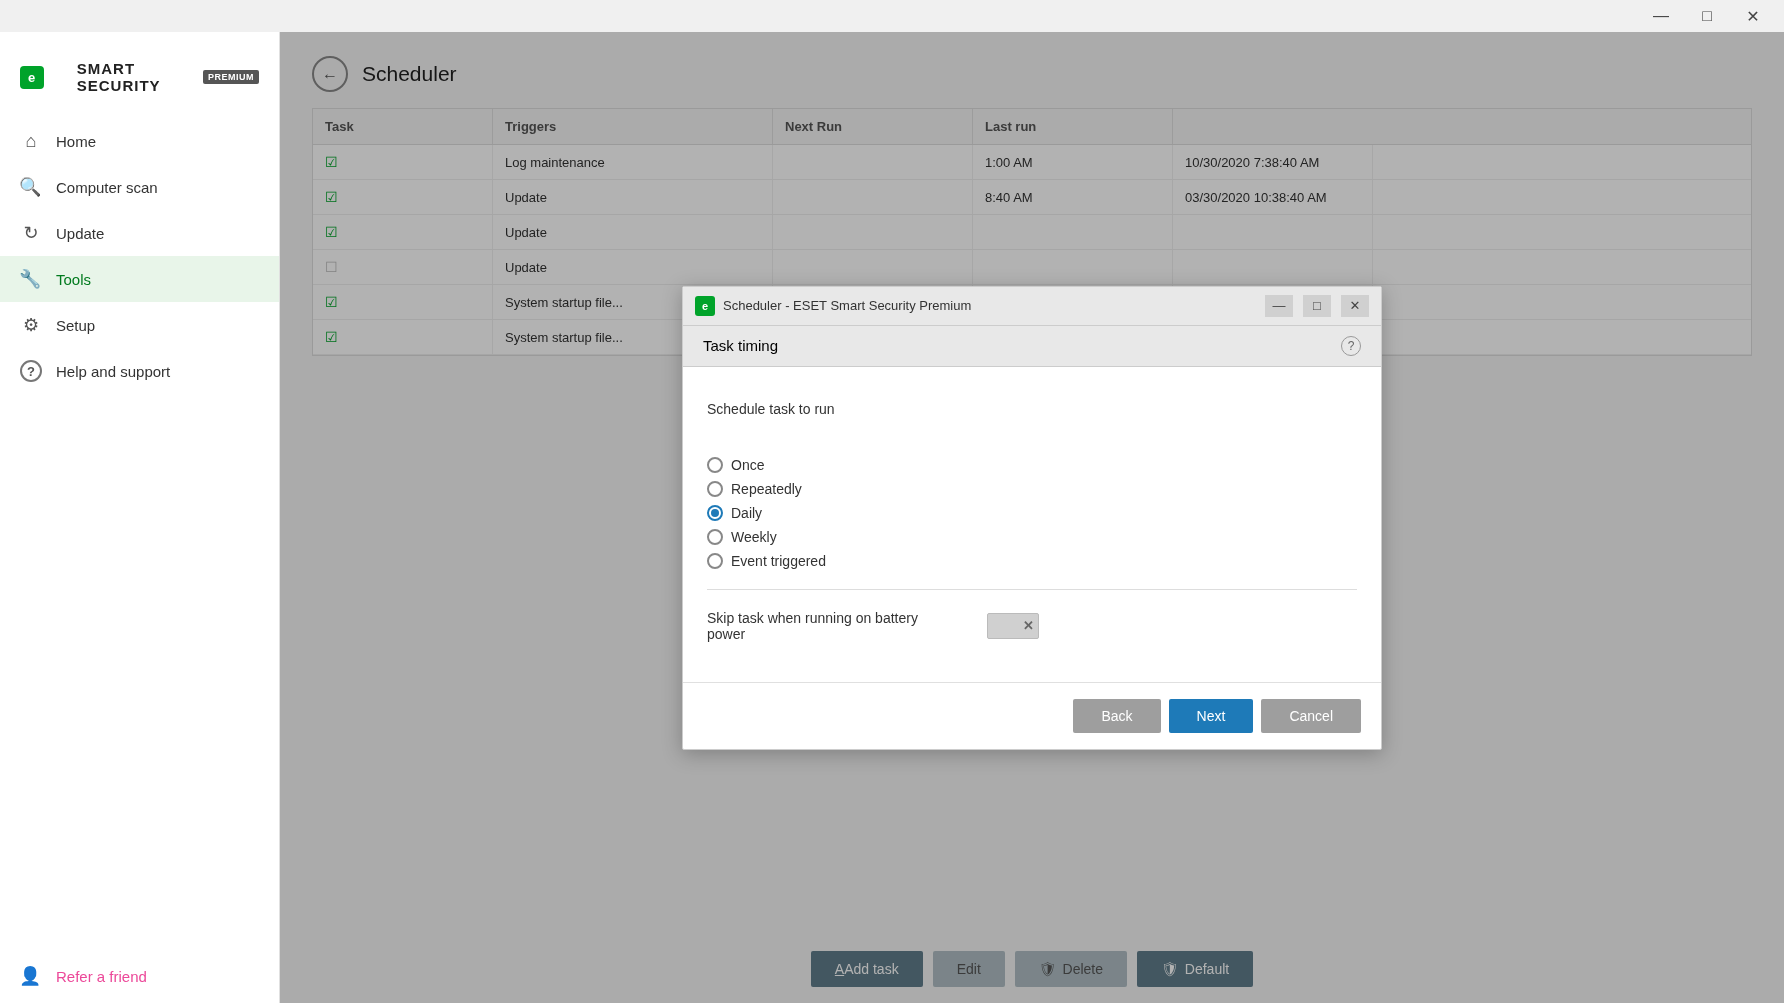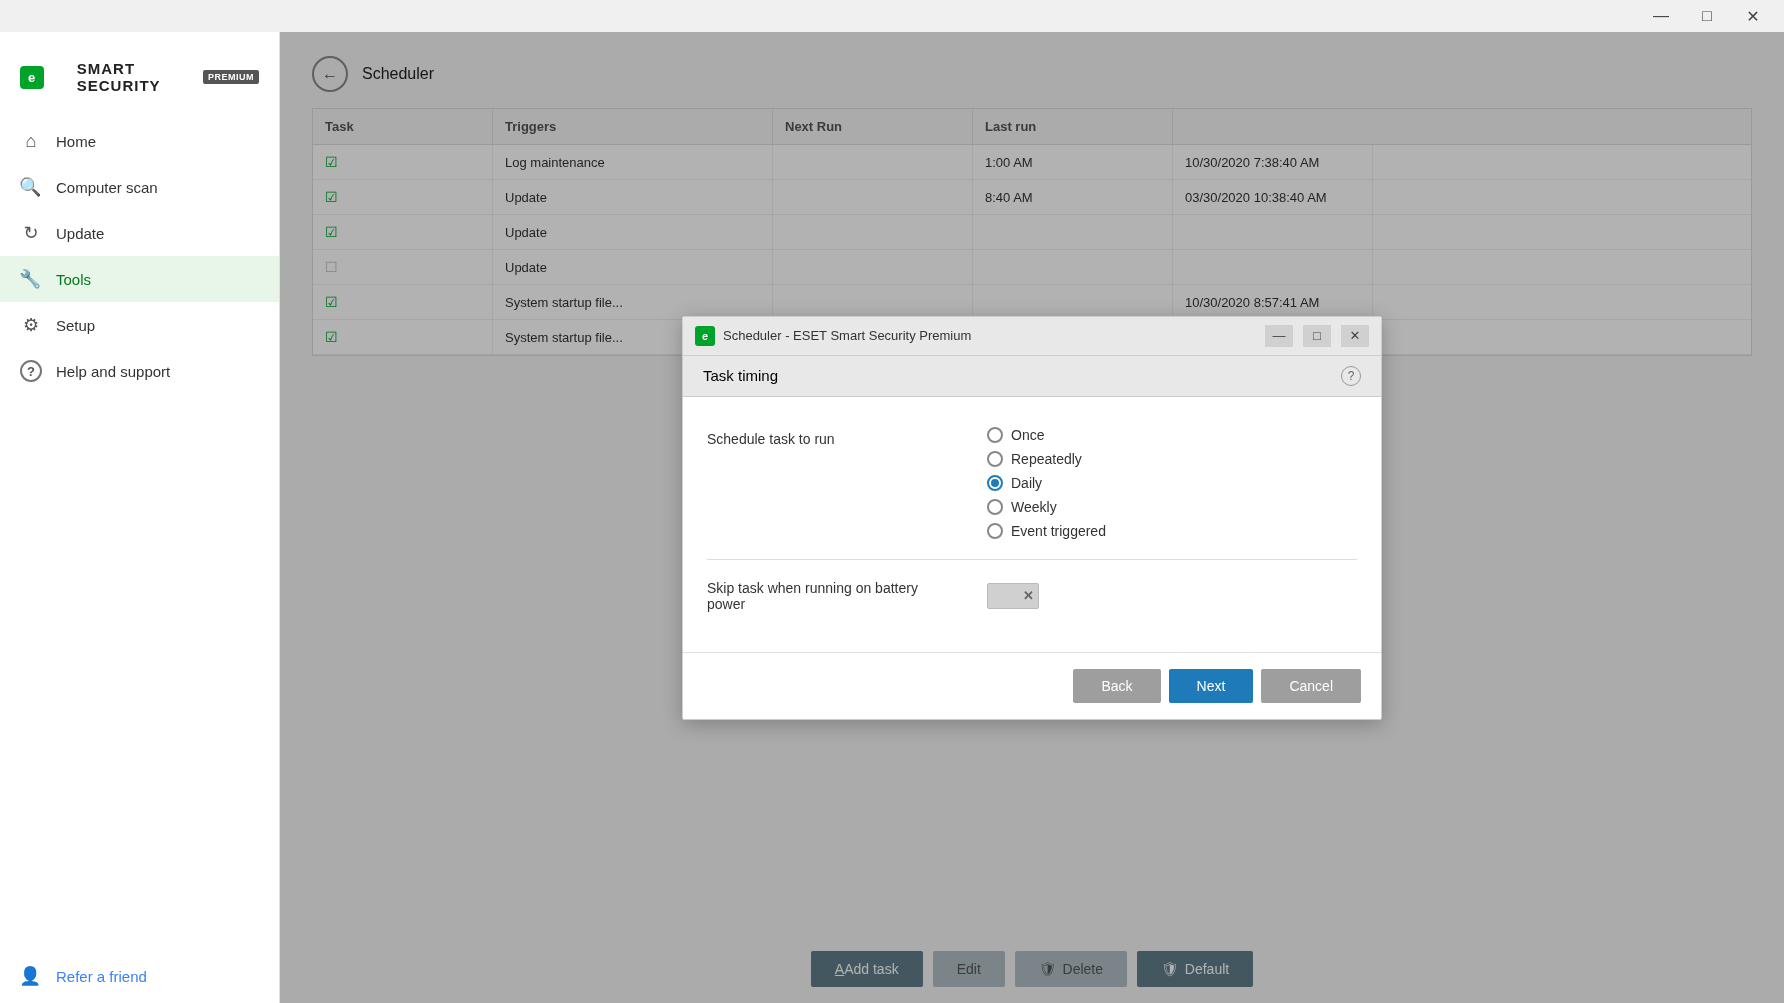--- a/index.html
+++ b/index.html
@@ -151,21 +151,21 @@
       border: 2px solid #888;
       background: transparent;
       display: flex;
       align-items: center;
       justify-content: center;
       cursor: pointer;
       color: #555;
       font-size: 16px;
     }
     .scheduler-title {
-      font-size: 16px;
+      font-size: 21px;
       font-weight: 400;
       color: #222;
     }
 
     
     .scheduler-table {
       margin: 16px 32px 0 32px;
       background: #fff;
       border: 1px solid #ddd;
     }
@@ -319,20 +319,21 @@
     }
 
     .modal-form {
       padding: 30px 24px 20px 24px;
     }
     .form-row {
       display: flex;
       align-items: flex-start;
       gap: 40px;
       margin-bottom: 20px;
+      flex-direction: column;
     }
     .form-label {
       font-size: 14px;
       color: #333;
       width: 240px;
       padding-top: 4px;
     }
     .radio-group {
       display: flex;
       flex-direction: column;
@@ -480,21 +481,21 @@
     </div>
     <div class="nav-item">
       <span class="nav-icon" style="font-weight:bold;font-size:16px;border:2px solid #777;border-radius:50%;width:22px;height:22px;display:flex;align-items:center;justify-content:center;font-size:13px;">?</span>
       <span>Help and support</span>
     </div>
 
     <div class="sidebar-spacer"></div>
 
     <div class="refer-item">
       <span class="nav-icon" style="color:#00a32a;">👤</span>
-      <span style="color:#3b82f6;">Refer a friend</span>
+      <span style="color:#ec4899;">Refer a friend</span>
     </div>
   </div>
 
   <div class="main-content">
 
     <div class="scheduler-header">
       <button class="back-btn">←</button>
       <span class="scheduler-title">Scheduler</span>
     </div>
 

